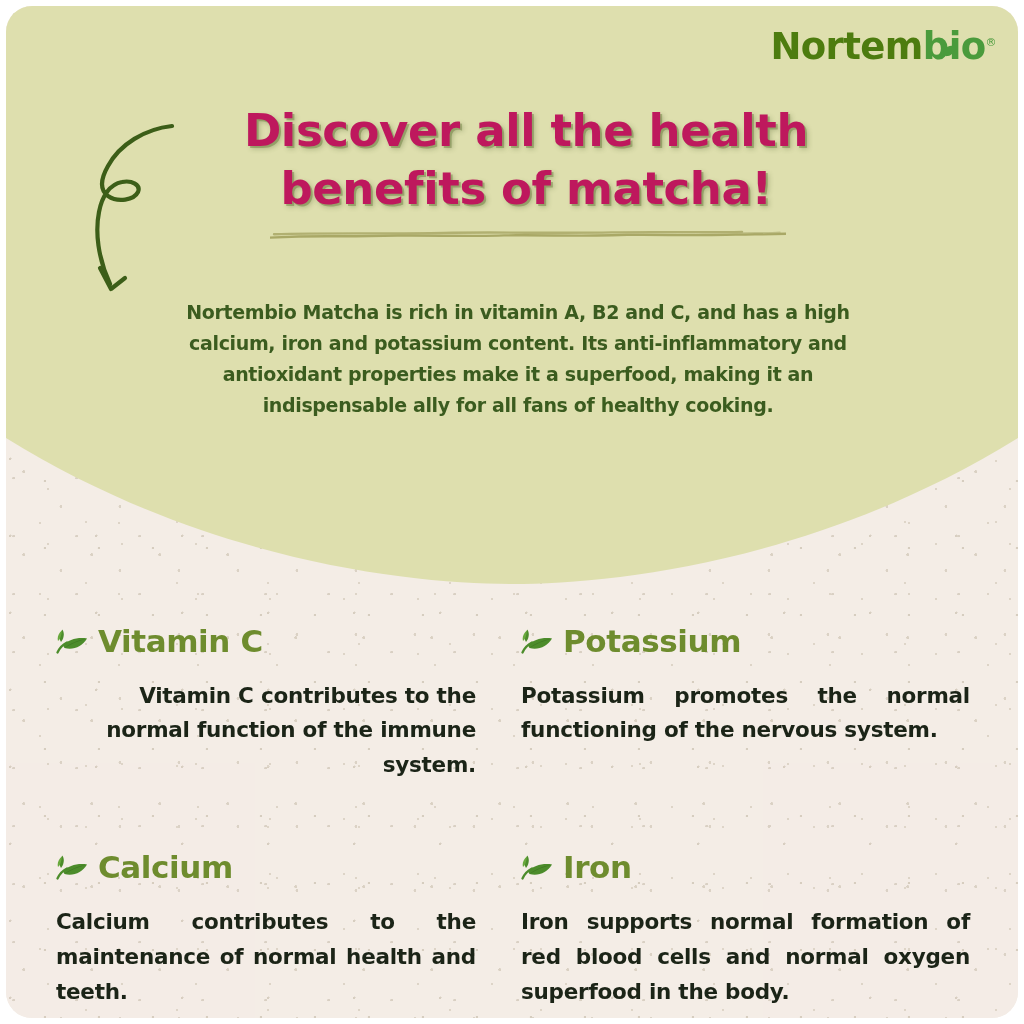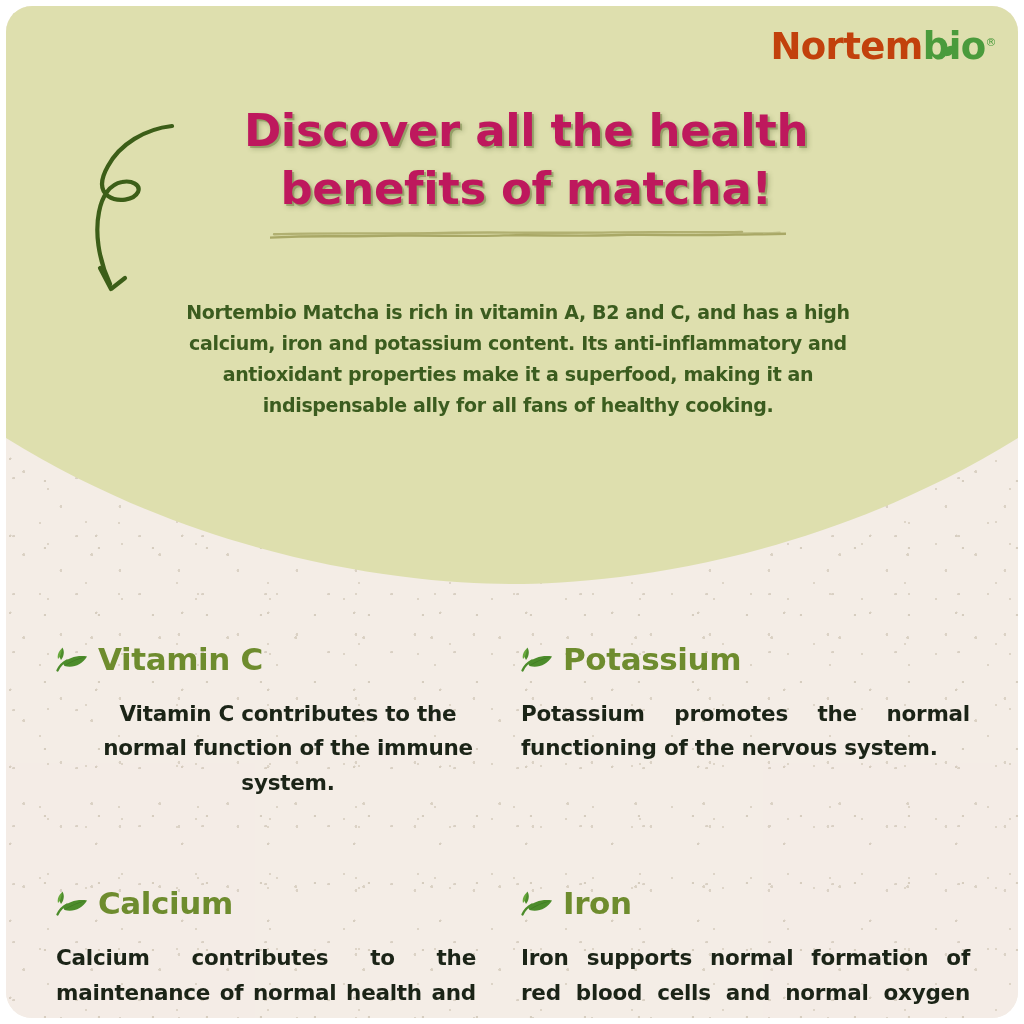--- a/index.html
+++ b/index.html
@@ -66,21 +66,21 @@
     position: absolute;
     right: 22px;
     top: 22px;
     font-size: 37px;
     font-weight: bold;
     letter-spacing: -0.6px;
     line-height: 1;
     white-space: nowrap;
     font-family: "DejaVu Sans", sans-serif;
   }
-  .logo .nortem { color: #c2410c; }
+  .logo .nortem { color: #4d7c0f; }
   .logo .bio    { color: #4A9B3C; position: relative; }
   .logo .tm {
     font-size: 11px;
     color: #4A9B3C;
     vertical-align: super;
     font-weight: normal;
   }
   .logo-leaf {
     position: absolute;
     right: 39px;
@@ -153,41 +153,40 @@
     column-gap: 45px;
     row-gap: 48px;
   }
   .benefit { position: relative; }
 
   .benefit-head {
     display: flex;
     align-items: center;
     gap: 8px;
     margin-bottom: 11px;
-    margin-top: 18px;
   }
   .leaf-icon { width: 34px; height: 27px; flex: none; }
   .benefit-title {
     color: #6E8C2E;
     font-family: "DejaVu Sans", sans-serif;
     font-weight: bold;
     font-size: 31px;
     line-height: 1;
     letter-spacing: -0.4px;
   }
   .benefit-text {
     color: #1B2417;
     font-family: "DejaVu Sans", sans-serif;
     font-weight: bold;
     font-size: 21.5px;
     line-height: 1.62;
     letter-spacing: -0.25px;
     text-align: justify;
   }
-  .benefit-text.left-align { text-align: center; margin-left: 44px; }
+  .benefit-text.left-align { text-align: right; margin-left: 44px; }
 </style>
 </head>
 <body>
 
 <div id="poster">
   <div class="card">
 
     <div class="speckles"></div>
 
     <div class="green-panel">

